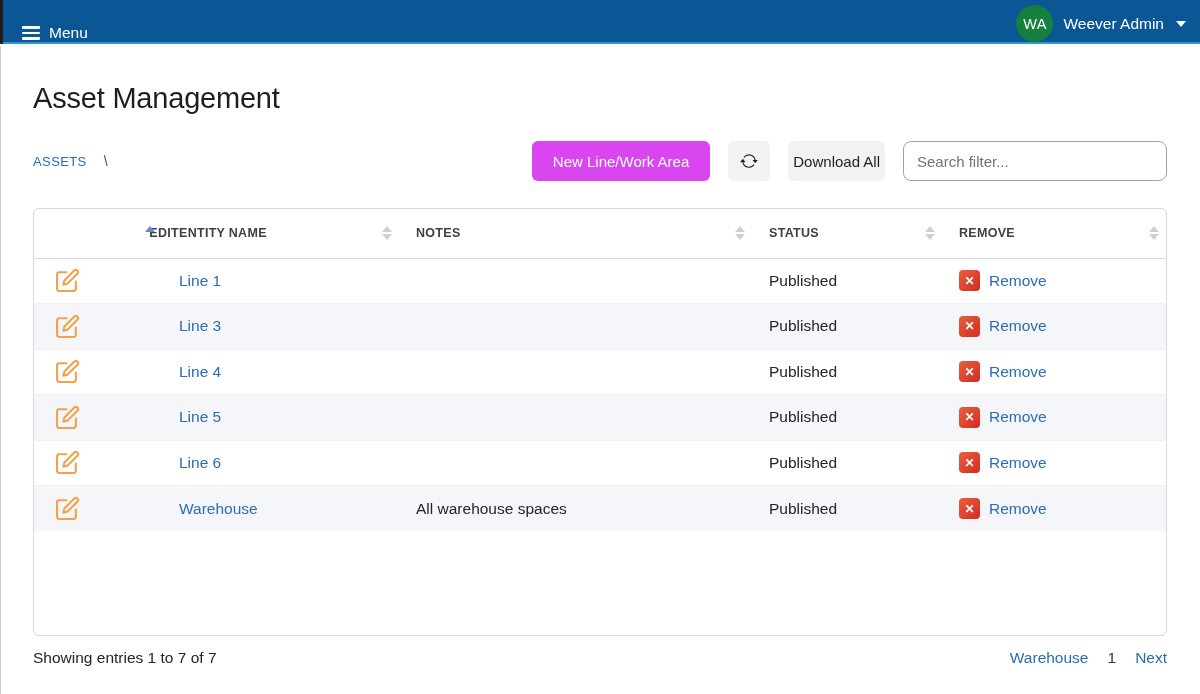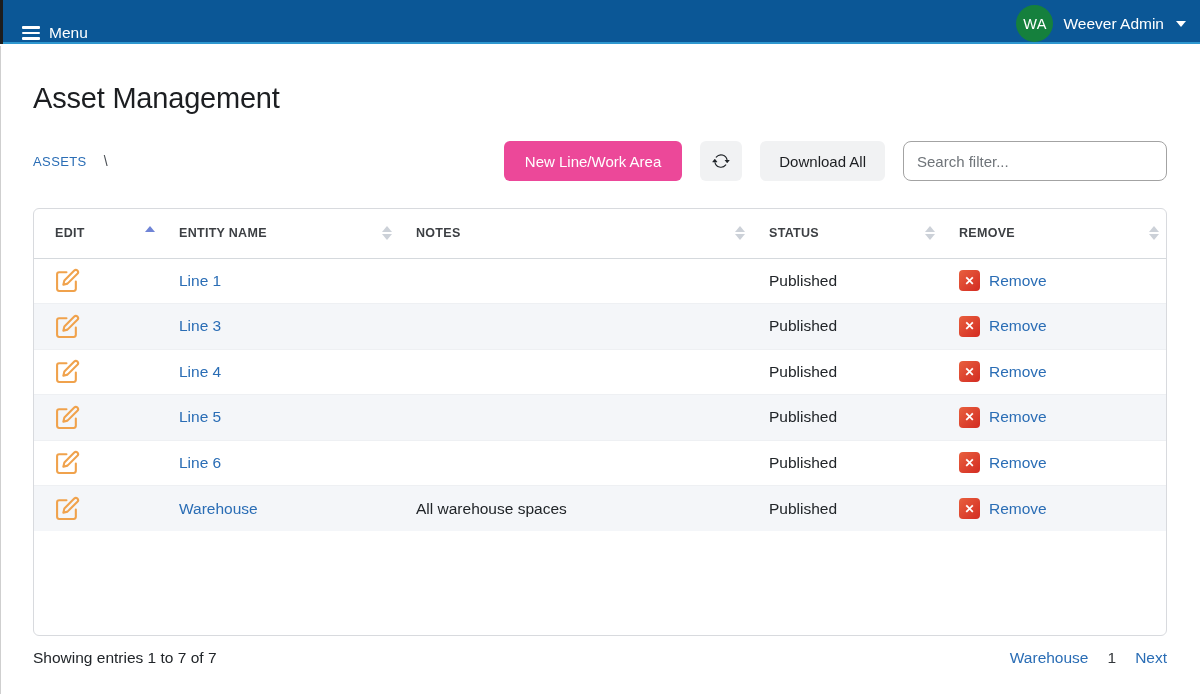--- a/index.html
+++ b/index.html
@@ -22,32 +22,32 @@
   .content { padding:0 33px; }
   h1 { margin-top:38px; font-size:29px; font-weight:500; color:#1c1e21; letter-spacing:-.2px; }
 
   .subhead { margin-top:26px; display:flex; align-items:center; justify-content:space-between; height:40px; }
   .breadcrumb { display:flex; align-items:baseline; gap:17px; font-size:13px; }
   .breadcrumb a { color:#2a6db5; text-decoration:none; letter-spacing:.4px; cursor:pointer; }
   .breadcrumb .sep { color:#4a4f55; font-size:14px; }
 
   .toolbar { display:flex; align-items:center; gap:18px; }
   .btn { border:none; border-radius:6px; font-family:inherit; font-size:15px; cursor:pointer; height:40px; }
-  .btn-green { background:#ec4899; color:#fff; padding:8px 21px; }
-  .btn-light { background:#f1f2f3; color:#1c1e21; padding:0 19px; }
+  .btn-green { background:#d946ef; color:#fff; padding:8px 21px; }
+  .btn-light { background:#f1f2f3; color:#1c1e21; padding:0 5px; }
   .btn-icon { width:42px; padding:0; display:flex; align-items:center; justify-content:center; }
   .search { width:264px; height:40px; border:1px solid #a3a3a3; border-radius:8px; padding:0 13px; font-size:15px; font-family:inherit; color:#212529; outline:none; }
   .search::placeholder { color:#6f7479; }
 
   
   .table-wrap { margin-top:27px; height:428px; border:1px solid #d8dade; border-radius:6px; overflow:hidden; background:#fff; }
   table { width:100%; border-collapse:collapse; table-layout:fixed; }
   col.c1{width:145px;} col.c2{width:237px;} col.c3{width:353px;} col.c4{width:190px;} col.c5{width:auto;}
   thead th { position:relative; height:49px; text-align:left; font-size:12.5px; font-weight:700; color:#3c3f43; letter-spacing:.3px; border-bottom:1px solid #d5d9dd; cursor:pointer; }
-  th.first, td.first { padding-left:21px; }
+  th.first, td.first { padding-left:21px;text-align:right; }
   .sorters { position:absolute; right:24px; top:50%; transform:translateY(-50%); display:flex; flex-direction:column; gap:2px; align-items:center; }
   th:last-child .sorters { right:7px; }
   .tri-up { width:0; height:0; border-left:5px solid transparent; border-right:5px solid transparent; border-bottom:6px solid #ccd1d8; }
   .tri-down { width:0; height:0; border-left:5px solid transparent; border-right:5px solid transparent; border-top:6px solid #ccd1d8; }
   .sorters.asc .tri-up { border-bottom-color:#6f84d6; }
   .sorters.asc .tri-down { visibility:hidden; }
 
   tbody td { height:45.5px; font-size:15.5px; color:#212529; border-bottom:1px solid #eef0f3; }
   tbody tr:nth-child(even) td { background:#f4f6f9; }
   tbody tr:last-child td { border-bottom:none; }

